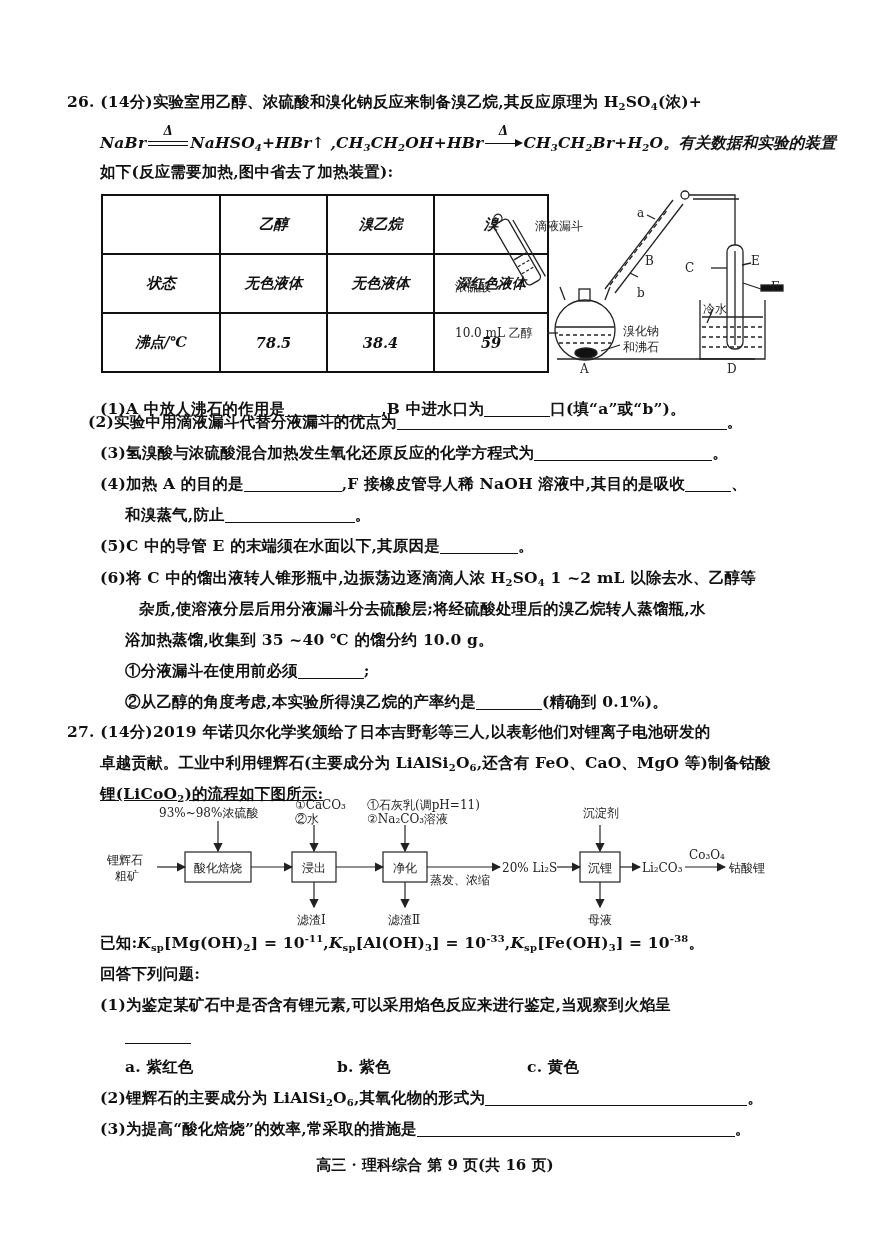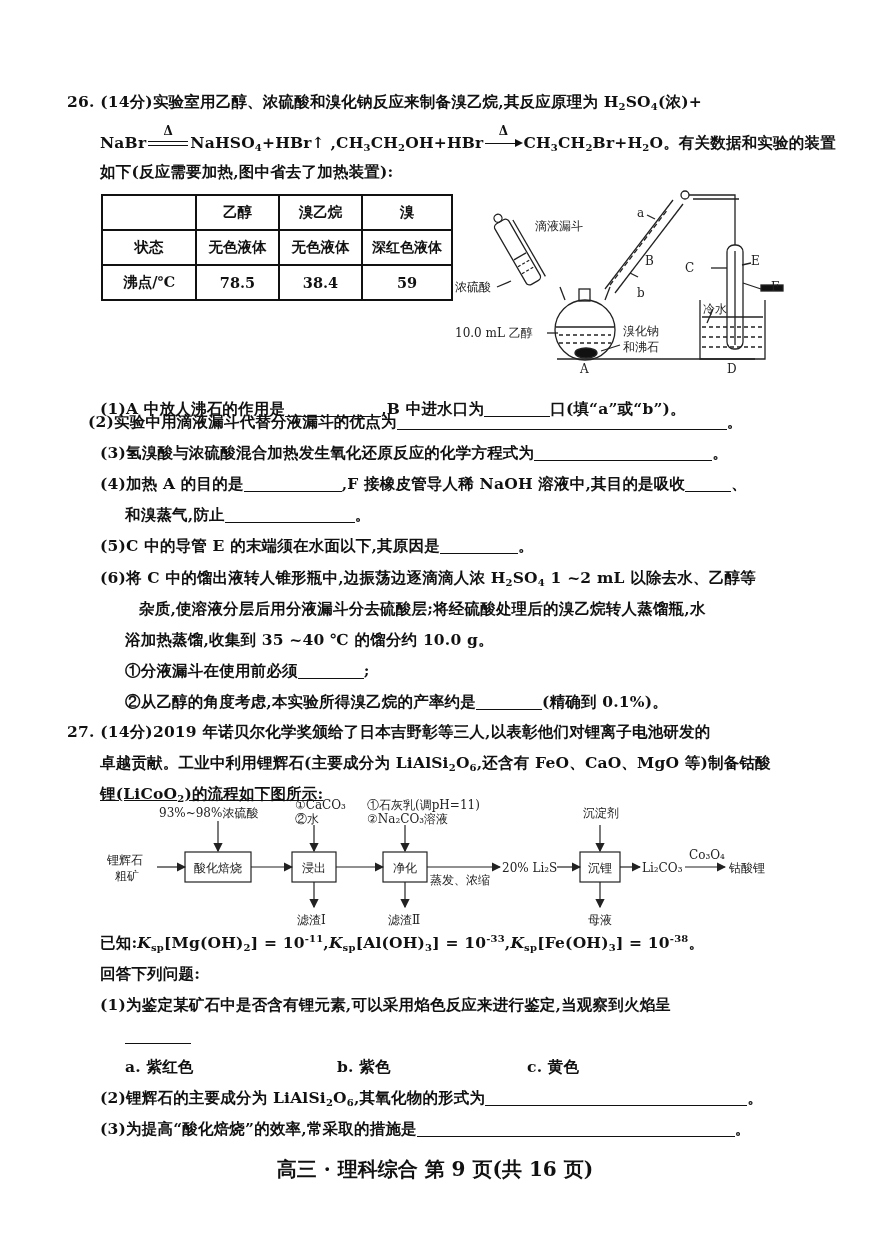--- a/index.html
+++ b/index.html
@@ -15,38 +15,38 @@
   .arrow-eq { display: inline-block; position: relative; width: 44px; height: 16px; vertical-align: -2px; }
   .arrow-eq .tri { position: absolute; top: -10px; left: 0; width: 100%; text-align: center; font-size: 12px; font-weight: bold; }
   .arrow-eq .bar1 { position: absolute; left: 2px; right: 2px; top: 7px; border-top: 1.5px solid #111; }
   .arrow-eq .bar2 { position: absolute; left: 2px; right: 2px; top: 11px; border-top: 1.5px solid #111; }
   .arrow-rt { display: inline-block; position: relative; width: 40px; height: 16px; vertical-align: -2px; }
   .arrow-rt .tri { position: absolute; top: -10px; left: 0; width: 100%; text-align: center; font-size: 12px; }
   .arrow-rt .bar { position: absolute; left: 2px; right: 6px; top: 9px; border-top: 1.5px solid #111; }
   .arrow-rt .head { position: absolute; right: 0; top: 5px; width: 0; height: 0; border-left: 8px solid #111; border-top: 4px solid transparent; border-bottom: 4px solid transparent; }
 
   table.props { position: absolute; left: 101px; top: 194px; border-collapse: collapse; font-size: 14.5px; }
-  table.props td { border: 2px solid #111; text-align: center; padding: 0; height: 33px; }
+  table.props td { border: 2px solid #111; text-align: center; padding: 12px; height: 33px; font-style: italic; }
   table.props td.c0 { width: 92px; }
   table.props td.c1, table.props td.c2 { width: 81px; }
   table.props td.c3 { width: 88px; }
   table.props tr.tall td { height: 64px; }
 
   .apparatus { position: absolute; left: 455px; top: 185px; }
   .flow { position: absolute; left: 105px; top: 797px; }
-  .footer { position: absolute; left: 0; width: 870px; top: 1156px; text-align: center; font-size: 20px; }
+  .footer { position: absolute; left: 0; width: 870px; top: 1156px; text-align: center; font-size: 15px; }
   .svgtxt { font-family: "DejaVu Serif", serif; font-weight: normal; fill: #222; }
 </style>
 </head>
 <body>
 
 <div class="line" style="left:67px; top:92px;">
   <span>26. (14分)实验室用乙醇、浓硫酸和溴化钠反应来制备溴乙烷,其反应原理为 H</span><sub>2</sub>SO<sub>4</sub><span>(浓)+</span>
 </div>
-<div class="line" style="left:100px; top:133px;">
+<div class="line" style="left:100px; top:133px;font-style:italic;">
   <span>NaBr</span><span class="arrow-eq"><span class="tri">Δ</span><span class="bar1"></span><span class="bar2"></span></span><span>NaHSO</span><sub>4</sub><span>+HBr↑ ,CH</span><sub>3</sub><span>CH</span><sub>2</sub><span>OH+HBr</span><span class="arrow-rt"><span class="tri">Δ</span><span class="bar"></span><span class="head"></span></span><span>CH</span><sub>3</sub><span>CH</span><sub>2</sub><span>Br+H</span><sub>2</sub><span>O。有关数据和实验的装置</span>
 </div>
 <div class="line" style="left:100px; top:162px;">如下(反应需要加热,图中省去了加热装置):</div>
 
 <table class="props">
   <tbody>
       <tr>
     <td class="c0"></td>
     <td class="c1">乙醇</td>
     <td class="c2">溴乙烷</td>

